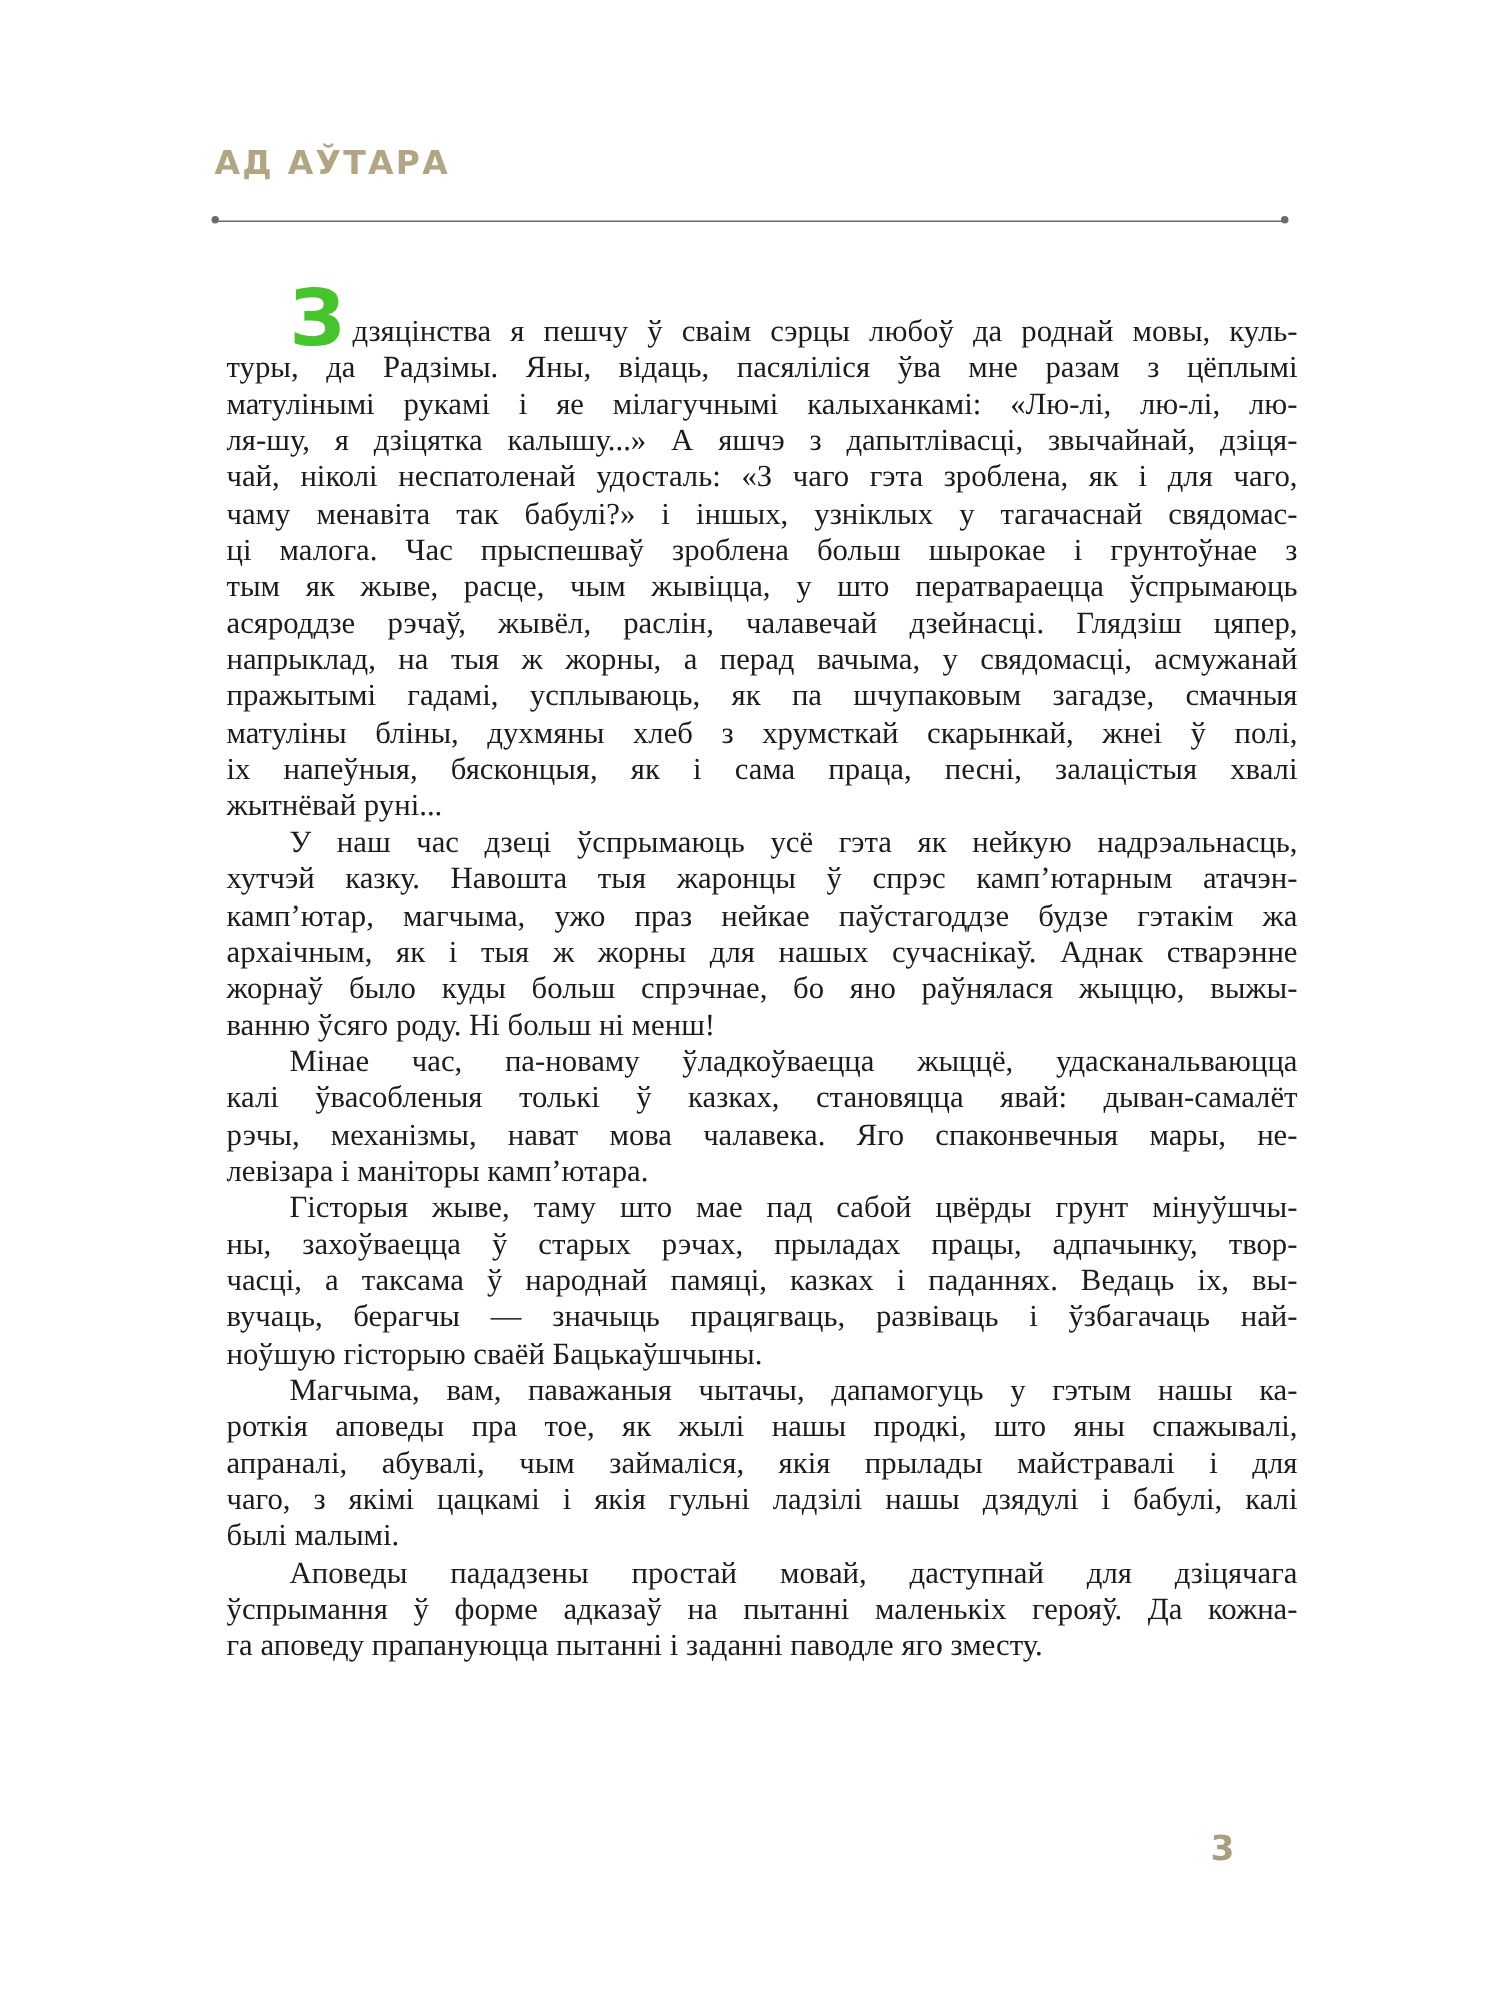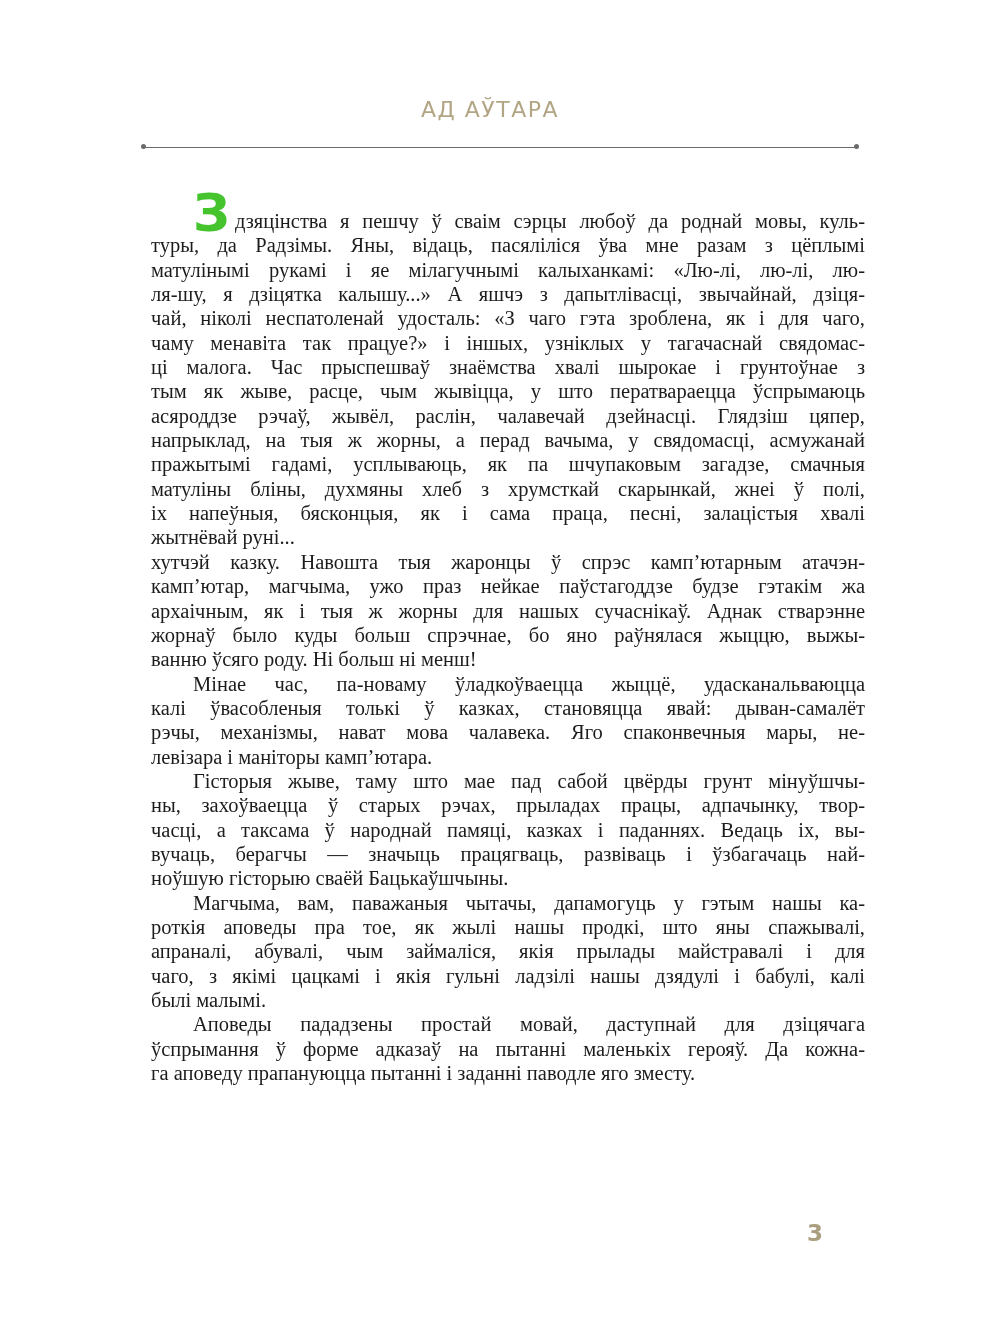--- a/index.html
+++ b/index.html
@@ -9,23 +9,23 @@
     height: 1330px;
     background: #ffffff;
     overflow: hidden;
     font-family: "Liberation Serif", serif;
   }
   .chapter-header {
     position: absolute;
     top: 97px;
     left: 143px;
     width: 694px;
-    text-align: center;
+    text-align: left;
     font-family: "DejaVu Sans", sans-serif;
-    font-weight: normal;
+    font-weight: bold;
     font-size: 22px;
     letter-spacing: 1.5px;
     color: var(--header-color, #b1a584);
   }
   .rule {
     position: absolute;
     top: 147px;
     left: 143px;
     width: 714px;
     border-top: 1.5px solid var(--rule-color, #6b6b6b);
@@ -87,29 +87,30 @@
     <span class="dot left"></span>
     <span class="dot right"></span>
   </div>
 
   <div class="body-text">
       <div class="line first"><span class="dropcap">З</span>дзяцінства я пешчу ў сваім сэрцы любоў да роднай мовы, куль-</div>
       <div class="line">туры, да Радзімы. Яны, відаць, пасяліліся ўва мне разам з цёплымі</div>
       <div class="line">матулінымі рукамі і яе мілагучнымі калыханкамі: «Лю-лі, лю-лі, лю-</div>
       <div class="line">ля-шу, я дзіцятка калышу...» А яшчэ з дапытлівасці, звычайнай, дзіця-</div>
       <div class="line">чай, ніколі неспатоленай удосталь: «З чаго гэта зроблена, як і для чаго,</div>
-      <div class="line">чаму менавіта так працуе?» і іншых, узніклых у тагачаснай свядомас-</div>
-      <div class="line">ці малога. Час прыспешваў знаёмства хвалі шырокае і грунтоўнае з</div>
+      <div class="line">чаму менавіта так бабулі?» і іншых, узніклых у тагачаснай свядомас-</div>
+      <div class="line">ці малога. Час прыспешваў зроблена больш шырокае і грунтоўнае з</div>
       <div class="line">тым як жыве, расце, чым жывіцца, у што ператвараецца ўспрымаюць</div>
       <div class="line">асяроддзе рэчаў, жывёл, раслін, чалавечай дзейнасці. Глядзіш цяпер,</div>
       <div class="line">напрыклад, на тыя ж жорны, а перад вачыма, у свядомасці, асмужанай</div>
       <div class="line">пражытымі гадамі, усплываюць, як па шчупаковым загадзе, смачныя</div>
       <div class="line">матуліны бліны, духмяны хлеб з хрумсткай скарынкай, жнеі ў полі,</div>
       <div class="line">іх напеўныя, бясконцыя, як і сама праца, песні, залацістыя хвалі</div>
       <div class="line last">жытнёвай руні...</div>
+      <div class="line first">У наш час дзеці ўспрымаюць усё гэта як нейкую надрэальнасць,</div>
       <div class="line">хутчэй казку. Навошта тыя жаронцы ў спрэс камп’ютарным атачэн-</div>
       <div class="line">камп’ютар, магчыма, ужо праз нейкае паўстагоддзе будзе гэтакім жа</div>
       <div class="line">архаічным, як і тыя ж жорны для нашых сучаснікаў. Аднак стварэнне</div>
       <div class="line">жорнаў было куды больш спрэчнае, бо яно раўнялася жыццю, выжы-</div>
       <div class="line last">ванню ўсяго роду. Ні больш ні менш!</div>
       <div class="line first">Мінае час, па-новаму ўладкоўваецца жыццё, удасканальваюцца</div>
       <div class="line">калі ўвасобленыя толькі ў казках, становяцца явай: дыван-самалёт</div>
       <div class="line">рэчы, механізмы, нават мова чалавека. Яго спаконвечныя мары, не-</div>
       <div class="line last">левізара і маніторы камп’ютара.</div>
       <div class="line first">Гісторыя жыве, таму што мае пад сабой цвёрды грунт мінуўшчы-</div>

